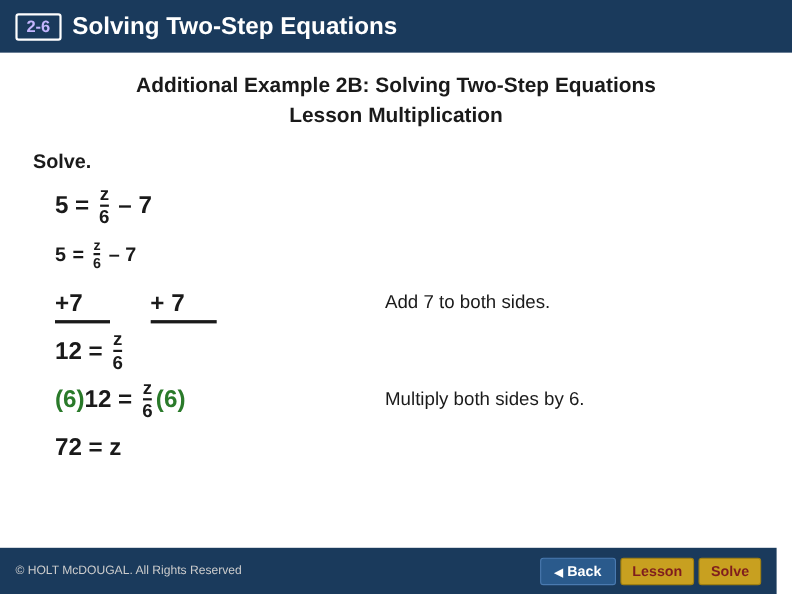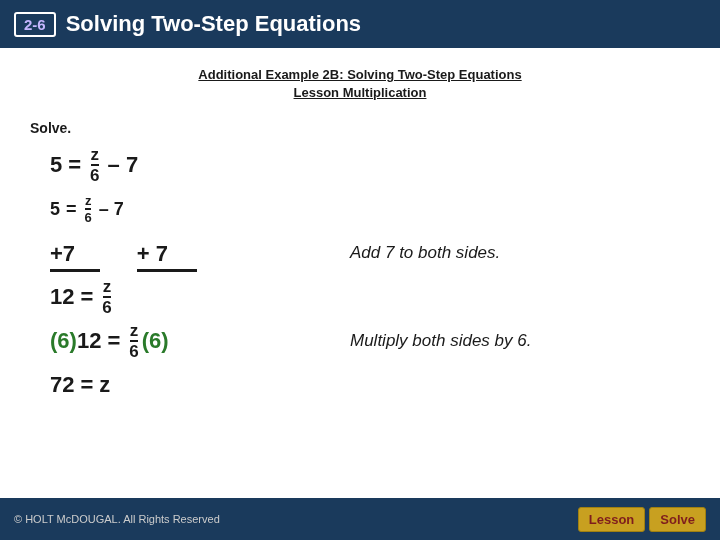--- a/index.html
+++ b/index.html
@@ -41,31 +41,30 @@
       color: #ffffff;
     }
 
     
     .main-content {
       padding: 18px 30px 10px 30px;
       background: #ffffff;
     }
 
     .example-title {
-      font-size: 13px;
+      font-size: 19px;
       font-weight: bold;
       color: #1a1a1a;
       text-align: center;
       margin-bottom: 18px;
       line-height: 1.4;
-      text-decoration: underline;
     }
 
     .solve-label {
-      font-size: 14px;
+      font-size: 18px;
       font-weight: bold;
       color: #1a1a1a;
       margin-bottom: 10px;
     }
 
     
     .equation-section {
       display: flex;
       flex-direction: column;
       gap: 2px;
@@ -156,31 +155,30 @@
       color: #1a1a1a;
       padding-bottom: 2px;
       display: inline-block;
       min-width: 18px;
       border-bottom: none;
     }
 
     .note-text {
       font-size: 17px;
       color: #1a1a1a;
-      font-style: italic;
       margin-left: 20px;
       text-align: right;
     }
 
     
     .footer {
       position: absolute;
       bottom: 0;
       left: 0;
-      right: 0;
+      right: 14px;
       background: #1a3a5c;
       height: 42px;
       display: flex;
       align-items: center;
       justify-content: space-between;
       padding: 0 14px;
     }
 
     .footer-copyright {
       font-size: 11px;
@@ -312,20 +310,24 @@
         <span>z</span>
       </div>
     </div>
 
   </div>
 </div>
 
 <div class="footer">
   <span class="footer-copyright">© HOLT McDOUGAL. All Rights Reserved</span>
   <div class="footer-buttons">
+    <button class="footer-btn">
+      <span class="back-arrow"></span>
+      <span>Back</span>
+    </button>
     <button class="footer-btn-icon">
       <span>Lesson</span>
     </button>
     <button class="footer-btn-icon">
       <span>Solve</span>
     </button>
   </div>
 </div>
 
 </body></html>

